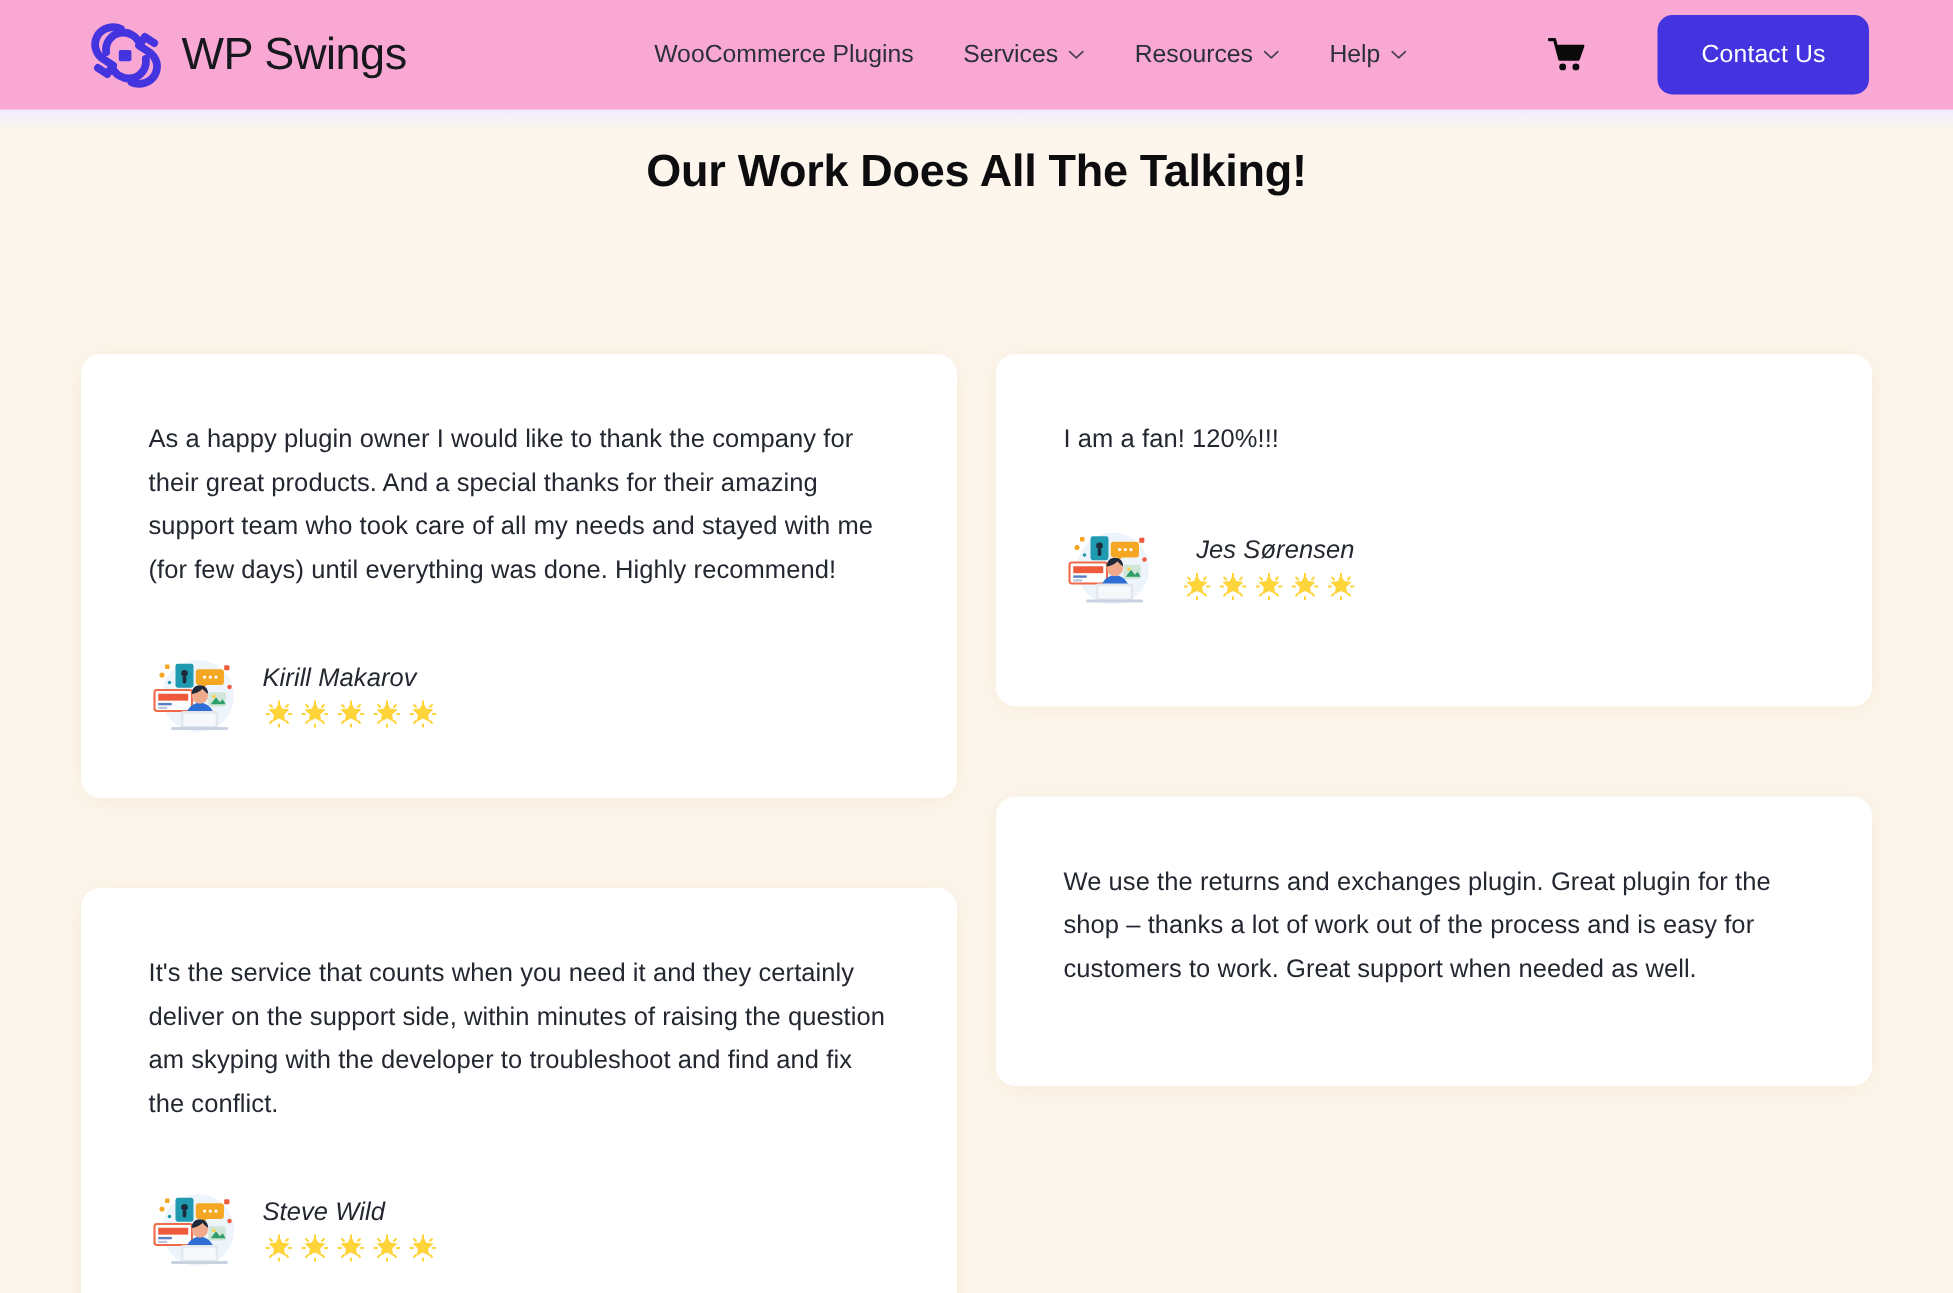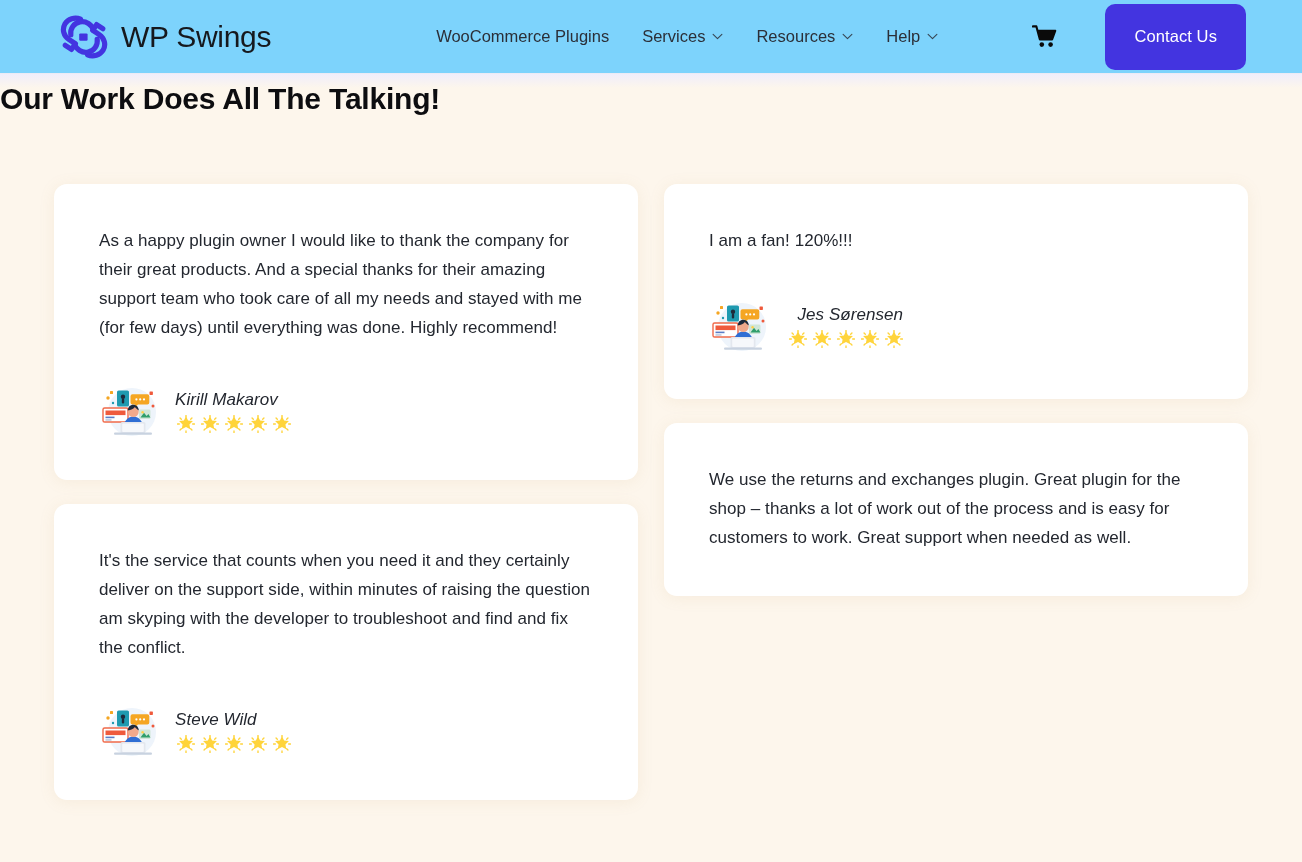--- a/index.html
+++ b/index.html
@@ -14,21 +14,21 @@
     font-family: "Liberation Sans", sans-serif;
     background: #fdf6ec;
     color: #1d2433;
     -webkit-font-smoothing: antialiased;
   }
 
   
   .site-header {
     position: relative;
     height: 74px;
-    background: #7dd3fc;
+    background: #f9a8d4;
     display: flex;
     align-items: center;
     padding: 0 56px 0 60px;
     border-bottom: 1px solid #ecebf5;
     z-index: 5;
   }
 
   .brand {
     display: flex;
     align-items: center;
@@ -76,62 +76,63 @@
   }
   .cart-icon { width: 26px; height: 24px; display: block; }
 
   .contact-btn {
     background: #4334e0;
     color: #ffffff;
     border: 0;
     border-radius: 10px;
     font-family: "Liberation Sans", sans-serif;
     font-size: 16.5px;
-    height: 66px;
+    height: 53px;
     padding: 0 29px;
     cursor: pointer;
     letter-spacing: .1px;
     white-space: nowrap;
   }
 
   
   .page {
     position: relative;
     height: 788px;
     background:
       linear-gradient(180deg, #f0eefb 0px, #fdf6ec 14px, #fdf6ec 100%);
     overflow: hidden;
   }
 
   .section-title {
-    text-align: left;
+    text-align: center;
     font-size: 30px;
     font-weight: 700;
     letter-spacing: -0.2px;
     color: #0d0d10;
-    padding-top: 8px;
+    padding-top: 24px;
   }
 
   .grid {
     margin: 0 auto;
     padding: 0 54px;
     width: 1302px;
     display: flex;
     gap: 26px;
     margin-top: 68px;
   }
   .col { flex: 1 1 0; display: flex; flex-direction: column; gap: 24px; min-width: 0; }
 
   .card {
     background: #ffffff;
     border-radius: 13px;
     box-shadow: 0 2px 16px rgba(190, 150, 90, 0.10);
     padding: 42px 44px 40px 45px;
-  }
-  .col-right .card { padding: 42px 44px 44px 45px; }
+    margin-top: 36px;
+  }
+  .col-right .card { padding: 42px 44px 64px 45px; }
 
   .quote {
     font-size: 17px;
     line-height: 29px;
     color: #23272f;
     letter-spacing: .05px;
   }
   .quote p + p { margin-top: 19px; }
 
   .author {

